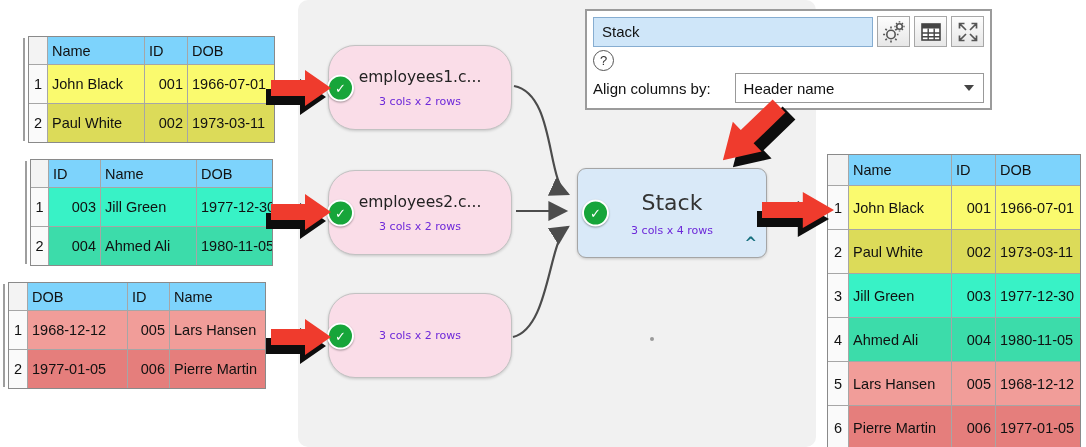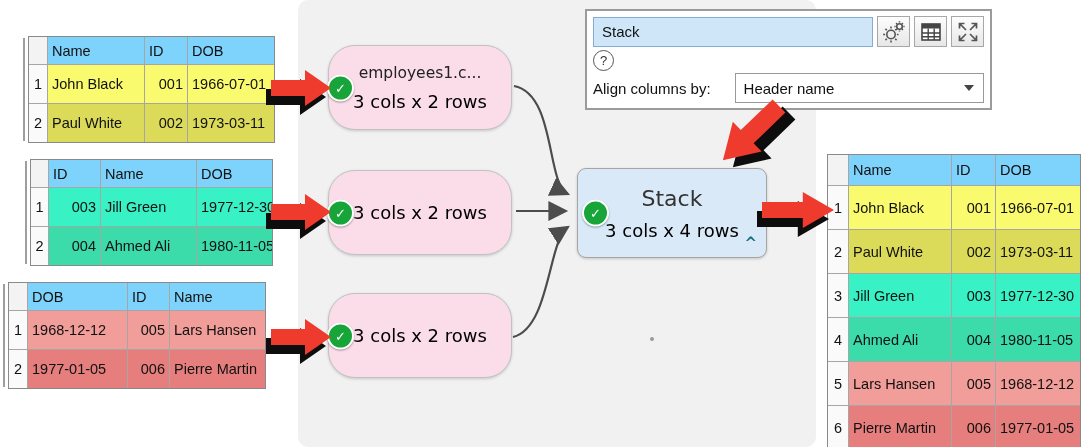--- a/index.html
+++ b/index.html
@@ -15,21 +15,21 @@
   
   .node{position:absolute;z-index:10;display:flex;flex-direction:column;align-items:center;
         justify-content:center;gap:9px;border:1px solid #c2c2c2;
         box-shadow:0 1px 3px rgba(0,0,0,.18);font-family:"DejaVu Sans",sans-serif;}
   .node.pink{width:182px;height:83px;border-radius:27px;background:#fadde8;}
   .n1{left:328px;top:45px;} .n2{left:328px;top:170px;} .n3{left:328px;top:293px;}
   .node.blue{left:577px;top:168px;width:188px;height:88px;border-radius:9px;background:#d9e9f8;
         border:1px solid #a5a5a5;}
   .node-title{font-size:15.5px;color:#222;white-space:nowrap;text-align:center;}
   .node.blue .node-title{font-size:22px;color:#333;}
-  .node-sub{font-size:18px;color:#000000;}
+  .node-sub{font-size:11px;color:#6d28d9;}
   .check{position:absolute;left:-2px;top:50%;transform:translateY(-50%);width:23px;height:23px;
          border-radius:50%;background:#17a53a;border:2px solid #fff;color:#fff;font-size:13px;
          font-weight:bold;display:flex;align-items:center;justify-content:center;
          box-shadow:0 1px 2px rgba(0,0,0,.35);}
   .node.blue .check{left:4px;}
   .caret{position:absolute;right:9px;bottom:5px;color:#17707e;font-size:15px;font-weight:bold;}
 
   
   .dtable{position:absolute;z-index:10;background:#fff;border:1px solid #8a8a8a;font-size:14.5px;}
   .dtable::before{content:"";position:absolute;left:-6px;top:1px;bottom:1px;width:2px;background:#9e9e9e;}
@@ -185,20 +185,21 @@
       </div>
     </div>
 
   <div class="node pink n1">
     <span class="check">✓</span>
     <div class="node-title">employees1.c...</div>
     <div class="node-sub">3 cols x 2 rows</div>
   </div>
   <div class="node pink n2">
     <span class="check">✓</span>
+    <div class="node-title">employees2.c...</div>
     <div class="node-sub">3 cols x 2 rows</div>
   </div>
   <div class="node pink n3">
     <span class="check">✓</span>
     <div class="node-sub">3 cols x 2 rows</div>
   </div>
 
   <div class="node blue">
     <span class="check">✓</span>
     <div class="node-title">Stack</div>

